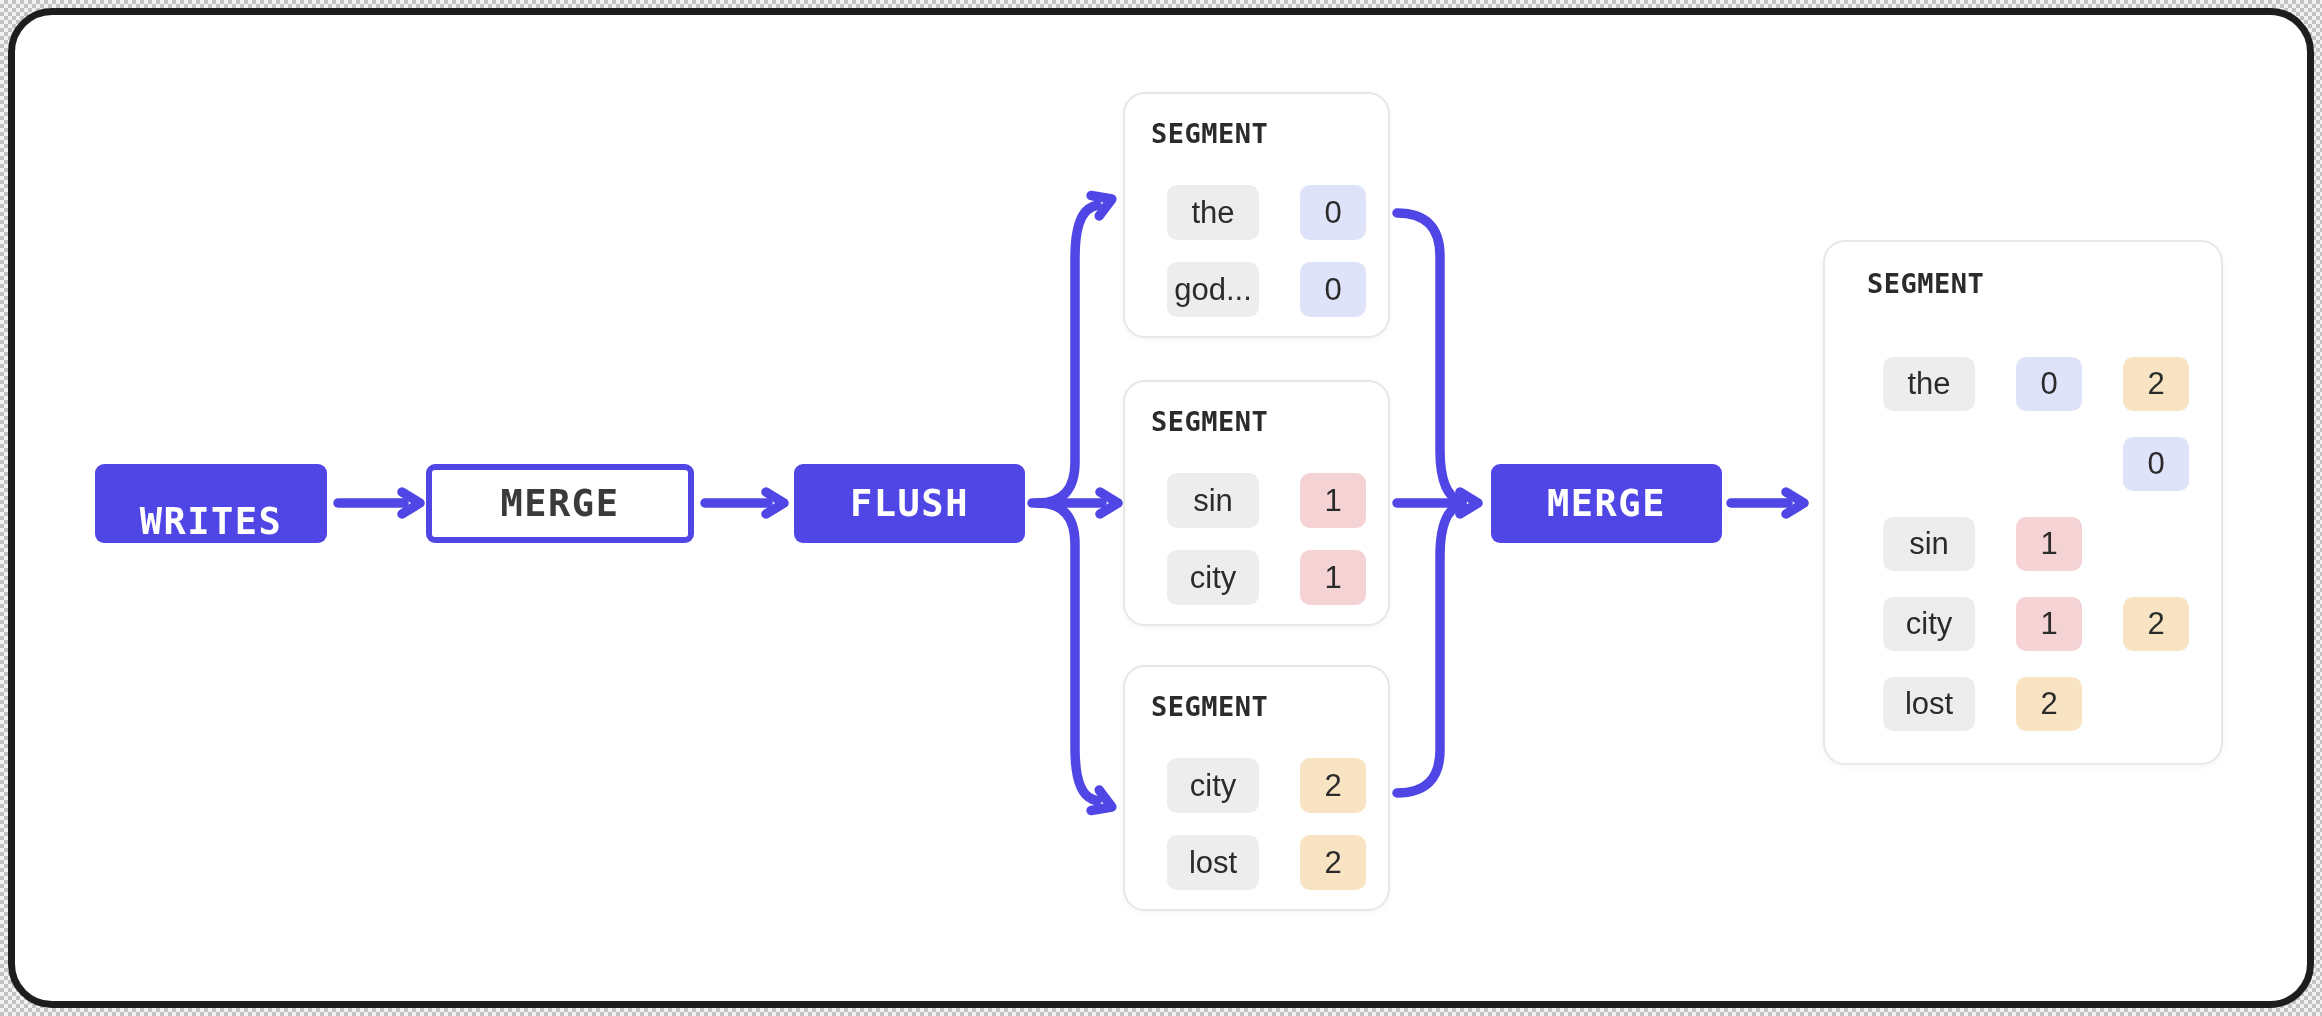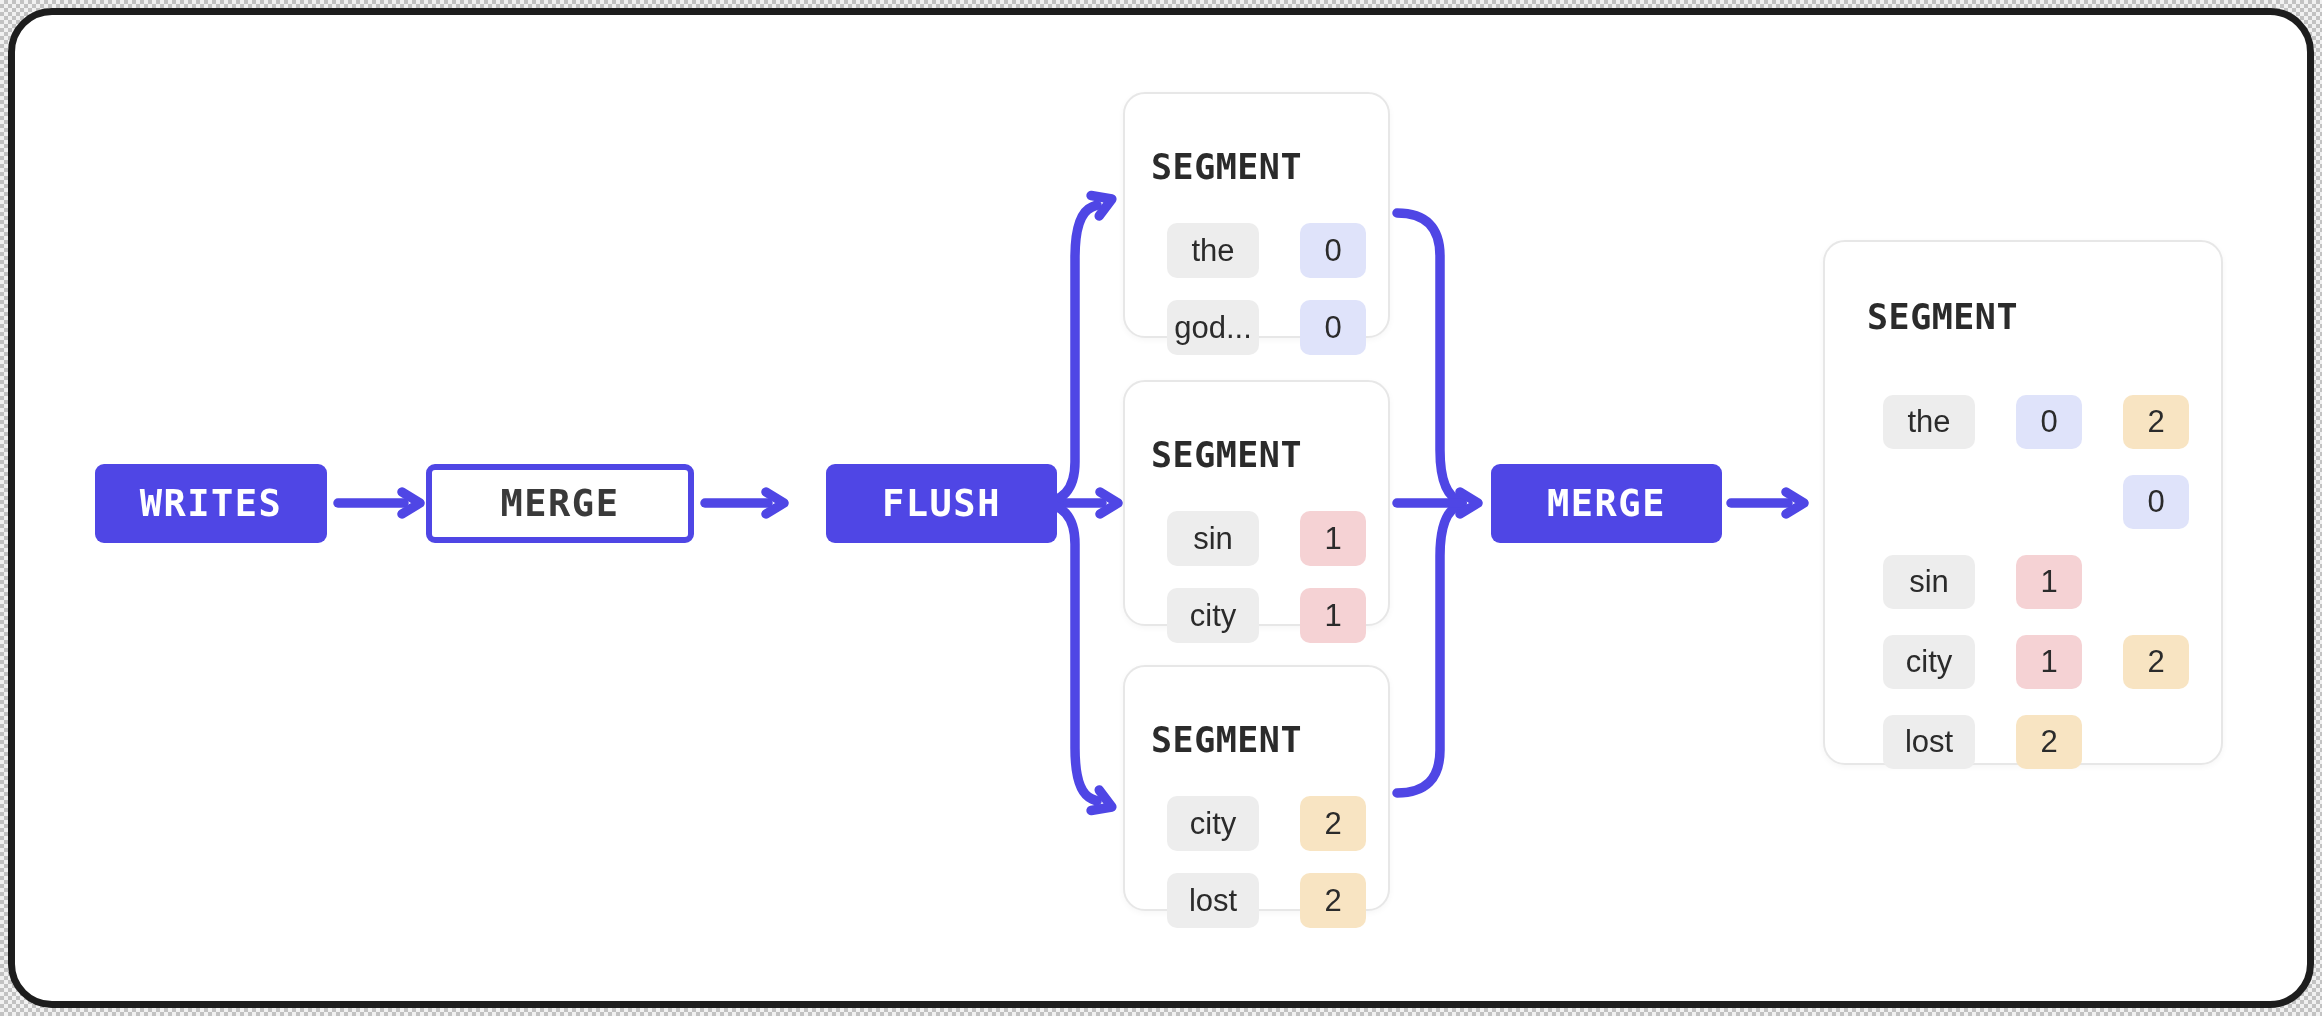--- a/index.html
+++ b/index.html
@@ -22,21 +22,21 @@
     font-size:37px;letter-spacing:1.5px;color:#ffffff;background:var(--accent);
   }
   .node.outline{background:#ffffff;border:6px solid var(--accent);color:#3a3a3a;}
 
   .card{
     position:absolute;background:#ffffff;border:2px solid #e7e7e7;border-radius:22px;
     box-sizing:border-box;box-shadow:0 2px 6px rgba(0,0,0,0.04);
   }
   .card .title{
     font-family:"DejaVu Sans Mono", monospace;font-weight:bold;
-    font-size:35px;letter-spacing:0.5px;color:var(--ink);margin-top:29px;
+    font-size:27px;letter-spacing:0.5px;color:var(--ink);
   }
   .chip{
     display:flex;align-items:center;justify-content:center;
     height:55px;border-radius:10px;font-size:31px;color:var(--ink);
     box-sizing:border-box;
     margin-left:16px;
   }
   .chip.term{background:var(--chip-term);}
   .chip.blue{background:var(--chip-blue);}
   .chip.pink{background:var(--chip-pink);}
@@ -69,27 +69,27 @@
     <path d="M705 503 H768" marker-end="url(#ah)"></path>
     <path d="M1032 503 H1102" marker-end="url(#ah)"></path>
     <path d="M1038 503 Q1075 503 1075 462 V258 Q1075 214 1092 207 L1097 205" marker-end="url(#ah)"></path>
     <path d="M1038 503 Q1075 503 1075 544 V748 Q1075 792 1092 799 L1097 801" marker-end="url(#ah)"></path>
     <path d="M1397 213 Q1440 213 1440 256 V450 Q1440 496 1462 502"></path>
     <path d="M1397 793 Q1440 793 1440 750 V556 Q1440 510 1462 504"></path>
     <path d="M1397 503 H1462" marker-end="url(#ah)"></path>
     <path d="M1731 503 H1788" marker-end="url(#ah)"></path>
   </svg>
 
-  <div class="node" style="left:95px;top:464px;width:232px;">
+  <div class="node" style="left:95px;top:464px;width:232px;align-items:flex-end;">
     <span>WRITES</span>
   </div>
   <div class="node outline" style="left:426px;top:464px;width:268px;">
     <span>MERGE</span>
   </div>
-  <div class="node" style="left:794px;top:464px;width:231px;margin-left:32px;">
+  <div class="node" style="left:794px;top:464px;width:231px;">
     <span>FLUSH</span>
   </div>
   <div class="node" style="left:1491px;top:464px;width:231px;">
     <span>MERGE</span>
   </div>
 
   <div class="card small" style="left:1123px;top:92px;">
     <div class="title">SEGMENT</div>
     <div class="rowgrid">
       <div class="chip term">the</div>

